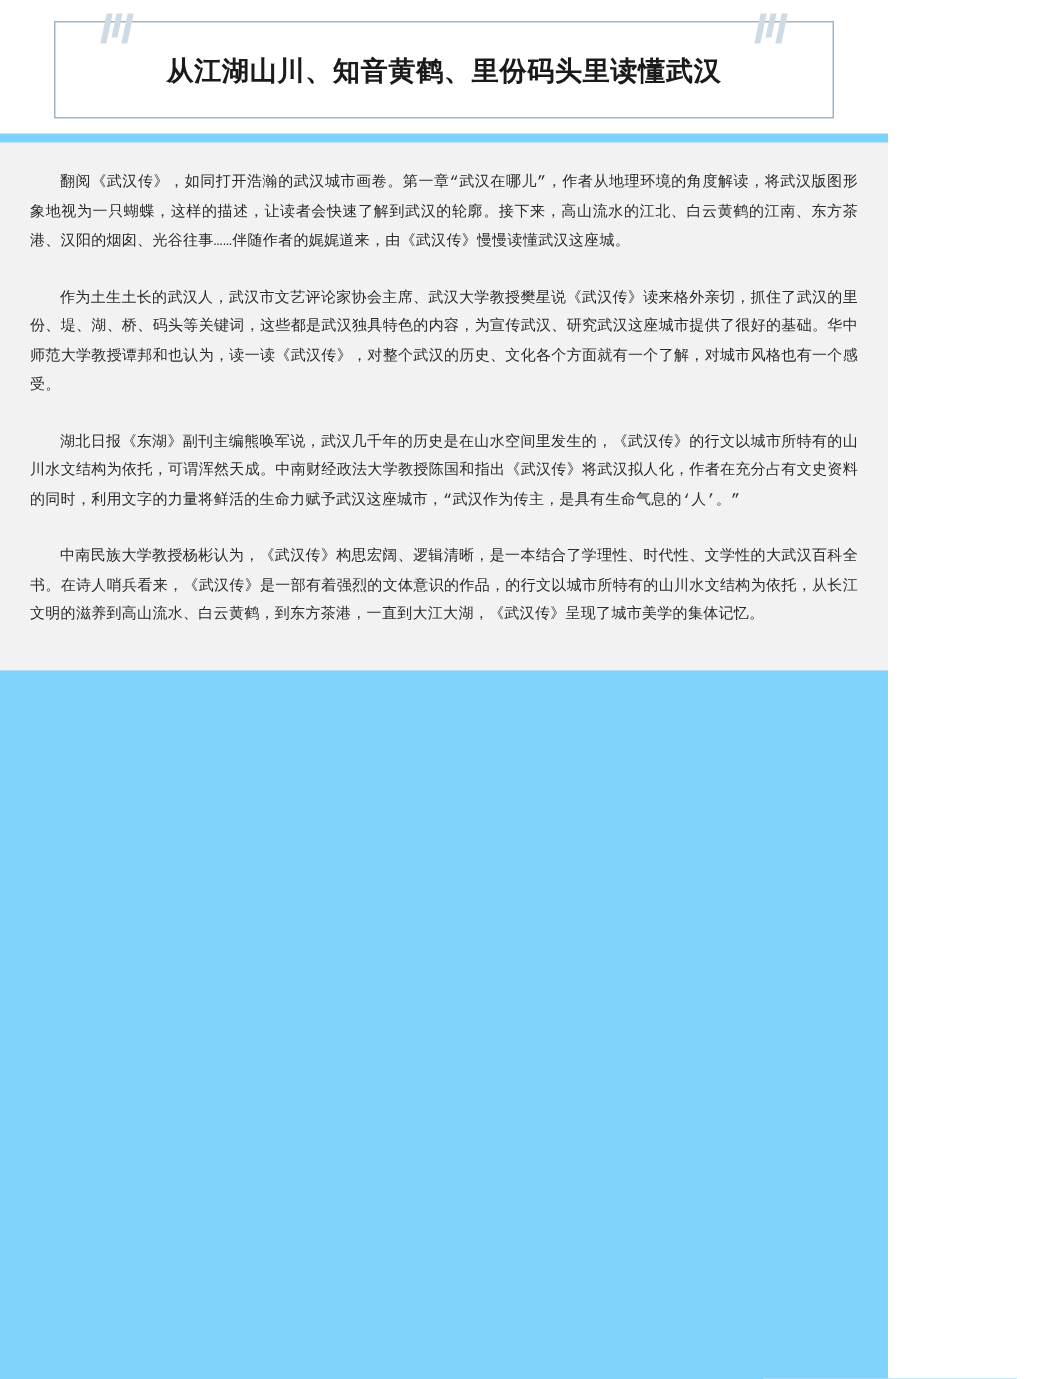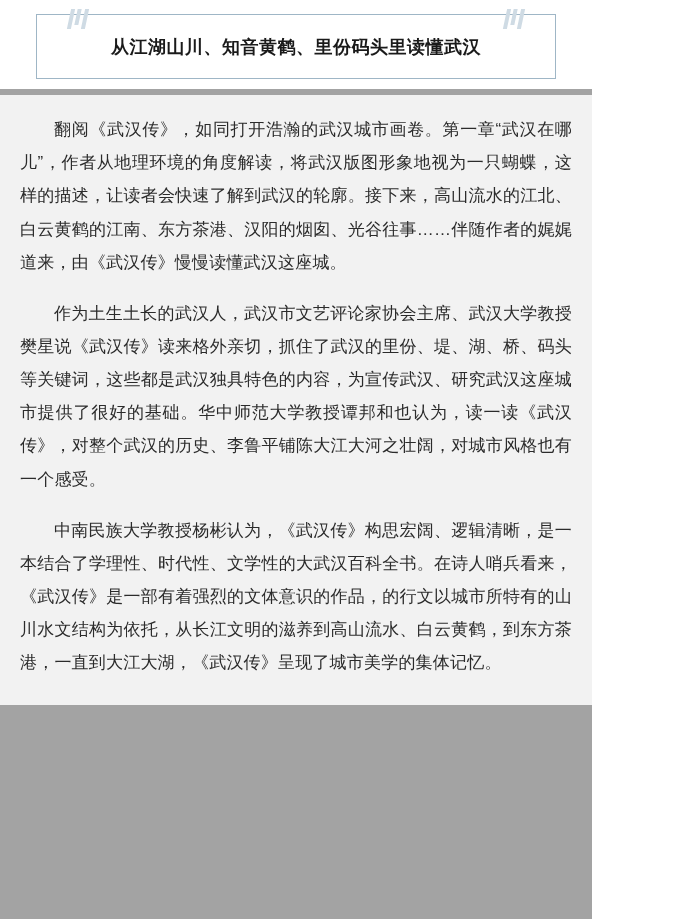--- a/index.html
+++ b/index.html
@@ -9,21 +9,21 @@
   body {
     width: 696px;
     min-height: 919px;
     background: #ffffff;
     font-family: "Liberation Sans", "DejaVu Sans", sans-serif;
   }
   .page {
     width: 592px;
     min-height: 919px;
     box-sizing: border-box;
-    background: #a3a3a3;
+    background: #7dd3fc;
     position: relative;
   }
   .title-wrap {
     padding: 14px 36px 10px 36px;
     background: #ffffff;
   }
   .title-box {
     position: relative;
     border: 1px solid #9fb6c6;
     background: #ffffff;
@@ -59,22 +59,22 @@
   .body-wrap {
     background: #f2f2f2;
     padding: 18px 20px 26px 20px;
     margin: 6px 0 0 0;
   }
   .content {
     background: #f2f2f2;
   }
   p.para {
     margin: 0 0 18px 0;
-    font-family: Liberation Sans, sans-serif;
-    font-size: 17px;
+    font-family: Liberation Mono, monospace;
+    font-size: 10px;
     line-height: 1.95;
     color: #2b2b2b;
     text-align: justify;
     text-justify: inter-ideograph;
     text-indent: 2em;
     letter-spacing: 0.2px;
   }
   p.para:last-child {
     margin-bottom: 0;
   }
@@ -96,18 +96,19 @@
           <span></span>
           <span class="tall"></span>
       </span>
       <div class="title-text">从江湖山川、知音黄鹤、里份码头里读懂武汉</div>
     </div>
   </div>
 
   <div class="body-wrap">
     <div class="content">
       <p class="para">翻阅《武汉传》，如同打开浩瀚的武汉城市画卷。第一章“武汉在哪儿”，作者从地理环境的角度解读，将武汉版图形象地视为一只蝴蝶，这样的描述，让读者会快速了解到武汉的轮廓。接下来，高山流水的江北、白云黄鹤的江南、东方茶港、汉阳的烟囱、光谷往事……伴随作者的娓娓道来，由《武汉传》慢慢读懂武汉这座城。</p>
-      <p class="para">作为土生土长的武汉人，武汉市文艺评论家协会主席、武汉大学教授樊星说《武汉传》读来格外亲切，抓住了武汉的里份、堤、湖、桥、码头等关键词，这些都是武汉独具特色的内容，为宣传武汉、研究武汉这座城市提供了很好的基础。华中师范大学教授谭邦和也认为，读一读《武汉传》，对整个武汉的历史、李鲁平铺陈大江大河之壮阔，对城市风格也有一个感受。</p>
+      <p class="para">作为土生土长的武汉人，武汉市文艺评论家协会主席、武汉大学教授樊星说《武汉传》读来格外亲切，抓住了武汉的里份、堤、湖、桥、码头等关键词，这些都是武汉独具特色的内容，为宣传武汉、研究武汉这座城市提供了很好的基础。华中师范大学教授谭邦和也认为，读一读《武汉传》，对整个武汉的历史、文化各个方面就有一个了解，对城市风格也有一个感受。</p>
+      <p class="para">湖北日报《东湖》副刊主编熊唤军说，武汉几千年的历史是在山水空间里发生的，《武汉传》的行文以城市所特有的山川水文结构为依托，可谓浑然天成。中南财经政法大学教授陈国和指出《武汉传》将武汉拟人化，作者在充分占有文史资料的同时，利用文字的力量将鲜活的生命力赋予武汉这座城市，“武汉作为传主，是具有生命气息的‘人’。”</p>
       <p class="para">中南民族大学教授杨彬认为，《武汉传》构思宏阔、逻辑清晰，是一本结合了学理性、时代性、文学性的大武汉百科全书。在诗人哨兵看来，《武汉传》是一部有着强烈的文体意识的作品，的行文以城市所特有的山川水文结构为依托，从长江文明的滋养到高山流水、白云黄鹤，到东方茶港，一直到大江大湖，《武汉传》呈现了城市美学的集体记忆。</p>
     </div>
   </div>
 
 </div>
 
 </body></html>

